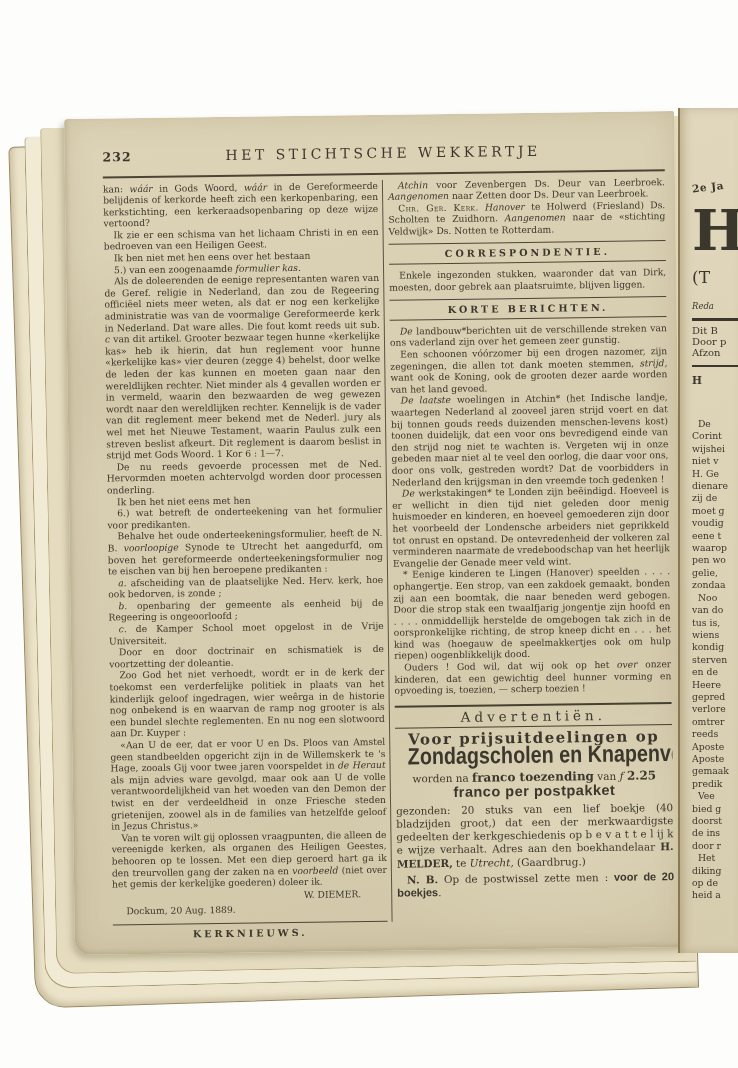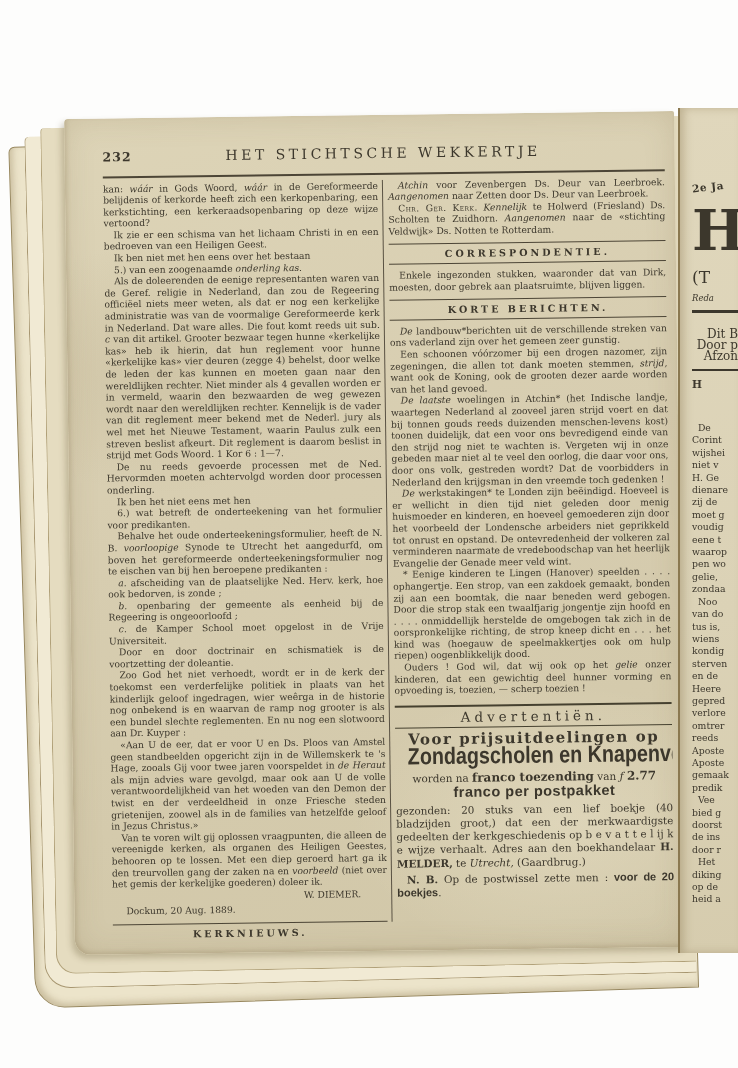--- a/index.html
+++ b/index.html
@@ -59,23 +59,23 @@
   .next-leaf{
     position:absolute;left:678px;top:108px;width:60px;height:845px;
     background:linear-gradient(170deg,#e0d7bc 0%,#dbd2b6 60%,#d6ccae 100%);
     overflow:hidden;padding-left:14px;
     box-shadow:inset 6px 0 8px rgba(130,110,70,.35);
   }
   .next-leaf::before{content:"";position:absolute;left:0;top:0;bottom:0;width:2px;background:#8a7850;}
   .leaf-jaargang{margin-top:72px;font-weight:bold;font-size:10.5px;letter-spacing:.5px;transform:rotate(-6deg);}
   .leaf-masthead{margin-top:9px;font-weight:bold;font-size:56px;line-height:58px;letter-spacing:2px;white-space:nowrap;}
   .leaf-subtitle{margin-top:8px;font-size:17px;}
-  .leaf-redactie{margin-top:6px;font-style:italic;font-size:8.5px;}
+  .leaf-redactie{margin-top:14px;font-style:italic;font-size:8.5px;}
   .leaf-rule{margin-top:7px;height:2.5px;background:#3c372c;width:100%;}
-  .leaf-info{margin-top:16px;font-size:12px;line-height:11px;white-space:pre;text-align:right;}
+  .leaf-info{margin-top:4px;font-size:10px;line-height:11px;white-space:pre;}
   .leaf-h{margin-top:7px;font-weight:bold;font-size:10.5px;}
   .leaf-lines{margin-top:32px;font-size:9.3px;line-height:12.4px;white-space:pre;}
 </style>
 </head>
 <body>
 
 <div class="scene">
 
   <div class="sheet sheet1"></div>
   <div class="sheet sheet2"></div>
@@ -88,21 +88,21 @@
     </div>
     <div class="head-rule"></div>
 
     <div class="columns">
 
       <div class="col col-left">
         <div class="paras">
             <p>kan: <i>wáár</i> in Gods Woord, <i>wáár</i> in de Gereformeerde belijdenis of kerkorde heeft zich een kerkopenbaring, een kerkstichting, een kerkeraadsopenbaring op deze wijze vertoond?</p>
             <p>Ik zie er een schisma van het lichaam Christi in en een bedroeven van een Heiligen Geest.</p>
             <p>Ik ben niet met hen eens over het bestaan</p>
-            <p>5.) van een zoogenaamde <i>onderling kas.</i></p>
+            <p>5.) van een zoogenaamde <i>formulier kas.</i></p>
             <p>Als de doleerenden de eenige representanten waren van de Geref. religie in Nederland, dan zou de Regeering officiëel niets meer weten, als dat er nog een kerkelijke administratie was van de voormalige Gereformeerde kerk in Nederland. Dat ware alles. Die fout komt reeds uit sub. <i>c</i> van dit artikel. Grooter bezwaar tegen hunne «kerkelijke kas» heb ik hierin, dat hun reglement voor hunne «kerkelijke kas» vier deuren (zegge 4) behelst, door welke de leden der kas kunnen en moeten gaan naar den wereldlijken rechter. Niet minder als 4 gevallen worden er in vermeld, waarin den bezwaarden de weg gewezen wordt naar den wereldlijken rechter. Kennelijk is de vader van dit reglement meer bekend met de Nederl. jury als wel met het Nieuwe Testament, waarin Paulus zulk een streven beslist afkeurt. Dit reglement is daarom beslist in strijd met Gods Woord. 1 Kor 6 : 1—7.</p>
             <p>De nu reeds gevoerde processen met de Ned. Hervormden moeten achtervolgd worden door processen onderling.</p>
             <p>Ik ben het niet eens met hen</p>
             <p>6.) wat betreft de onderteekening van het formulier voor predikanten.</p>
             <p>Behalve het oude onderteekeningsformulier, heeft de N. B. <i>voorloopige</i> Synode te Utrecht het aangedurfd, om boven het gereformeerde onderteekeningsformulier nog te eischen van bij hen beroepene predikanten :</p>
             <p><i>a.</i> afscheiding van de plaatselijke Ned. Herv. kerk, hoe ook bedorven, is zonde ;</p>
             <p><i>b.</i> openbaring der gemeente als eenheid bij de Regeering is ongeoorloofd ;</p>
             <p><i>c.</i> de Kamper School moet opgelost in de Vrije Universiteit.</p>
             <p>Door en door doctrinair en schismatiek is de voortzetting der doleantie.</p>
             <p>Zoo God het niet verhoedt, wordt er in de kerk der toekomst een verderfelijke politiek in plaats van het kinderlijk geloof ingedragen, wier weêrga in de historie nog onbekend is en waarvan de ramp nog grooter is als een bundel slechte reglementen. En nu nog een slotwoord aan Dr. Kuyper :</p>
@@ -113,39 +113,39 @@
         <div class="dateline">Dockum, 20 Aug. 1889.</div>
         <div class="sect-head">KERKNIEUWS.</div>
 
       </div>
 
       <div class="col-divider"></div>
 
       <div class="col col-right">
         <div class="paras">
             <p><i>Atchin</i> voor Zevenbergen Ds. Deur van Leerbroek. <i>Aangenomen</i> naar Zetten door Ds. Deur van Leerbroek.</p>
-            <p><span class="sc">Chr. Ger. Kerk.</span> <i>Kennelijk</i> te Holwerd (Friesland) Ds. Scholten te Zuidhorn. <i>Aangenomen</i> naar de «stichting Veldwijk» Ds. Notten te Rotterdam.</p>
+            <p><span class="sc">Chr. Ger. Kerk.</span> <i>Hanover</i> te Holwerd (Friesland) Ds. Scholten te Zuidhorn. <i>Aangenomen</i> naar de «stichting Veldwijk» Ds. Notten te Rotterdam.</p>
           </div>
         <div class="sect-head">CORRESPONDENTIE.</div>
         <p class="body-p">Enkele ingezonden stukken, waaronder dat van Dirk, moesten, door gebrek aan plaatsruimte, blijven liggen.</p>
         <div class="sect-head">KORTE BERICHTEN.</div>
         <div class="paras">
             <p><i> De </i>landbouw*berichten uit de verschillende streken van ons vaderland zijn over het gemeen zeer gunstig.</p>
             <p>Een schoonen vóórzomer bij een drogen nazomer, zijn zegeningen, die allen tot dank moeten stemmen, <i>strijd,</i> want ook de Koning, ook de grooten dezer aarde worden van het land gevoed.</p>
             <p><i> De laatste </i>woelingen in Atchin* (het Indische landje, waartegen Nederland al zooveel jaren strijd voert en dat bij tonnen gouds reeds duizenden menschen-levens kost) toonen duidelijk, dat een voor ons bevredigend einde van den strijd nog niet te wachten is. Vergeten wij in onze gebeden maar niet al te veel den oorlog, die daar voor ons, door ons volk, gestreden wordt? Dat de voorbidders in Nederland den krijgsman in den vreemde toch gedenken !</p>
             <p><i> De </i>werkstakingen* te Londen zijn beëindigd. Hoeveel is er wellicht in dien tijd niet geleden door menig huismoeder en kinderen, en hoeveel gemoederen zijn door het voorbeeld der Londensche arbeiders niet geprikkeld tot onrust en opstand. De ontevredenheid der volkeren zal verminderen naarmate de vredeboodschap van het heerlijk Evangelie der Genade meer veld wint.</p>
             <p>* Eenige kinderen te Lingen (Hanover) speelden . . . . ophangertje. Een strop, van een zakdoek gemaakt, bonden zij aan een boomtak, die naar beneden werd gebogen. Door die strop stak een twaalfjarig jongentje zijn hoofd en . . . . onmiddellijk herstelde de omgebogen tak zich in de oorspronkelijke richting, de strop kneep dicht en . . . het kind was (hoegauw de speelmakkertjes ook om hulp riepen) oogenblikkelijk dood.</p>
-            <p>Ouders ! God wil, dat wij ook op het <i>gelie</i> onzer kinderen, dat een gewichtig deel hunner vorming en opvoeding is, toezien, — scherp toezien !</p>
+            <p>Ouders ! God wil, dat wij ook op het <i>over</i> onzer kinderen, dat een gewichtig deel hunner vorming en opvoeding is, toezien, — scherp toezien !</p>
           </div>
 
         <div class="ad-sect">
           <div class="ad-head">Advertentiën.</div>
           <div class="ad-line1">Voor prijsuitdeelingen op</div>
           <div class="ad-line2"><span>Zondagscholen en Knapenvereenigingen</span></div>
-          <div class="ad-line3">worden na <b>franco toezending</b> van <i>ƒ</i> <b>2.77</b></div>
+          <div class="ad-line3">worden na <b>franco toezending</b> van <i>ƒ</i> <b>2.25</b></div>
           <div class="ad-line4">franco per postpakket</div>
           <p class="ad-body">gezonden: 20 stuks van een lief boekje (40 bladzijden groot,) dat een der merkwaardigste gedeelten der kerkgeschiedenis op b e v a t t e l ij k e wijze verhaalt. Adres aan den boekhandelaar <b>H. MELDER,</b> te <i>Utrecht,</i> (Gaardbrug.)</p>
           <p class="ad-nb"><b>N. B.</b> Op de postwissel zette men : <span class="bsans">voor de 20 boekjes</span>.</p>
         </div>
       </div>
 
     </div>
   </div>
 
   <div class="next-leaf">

